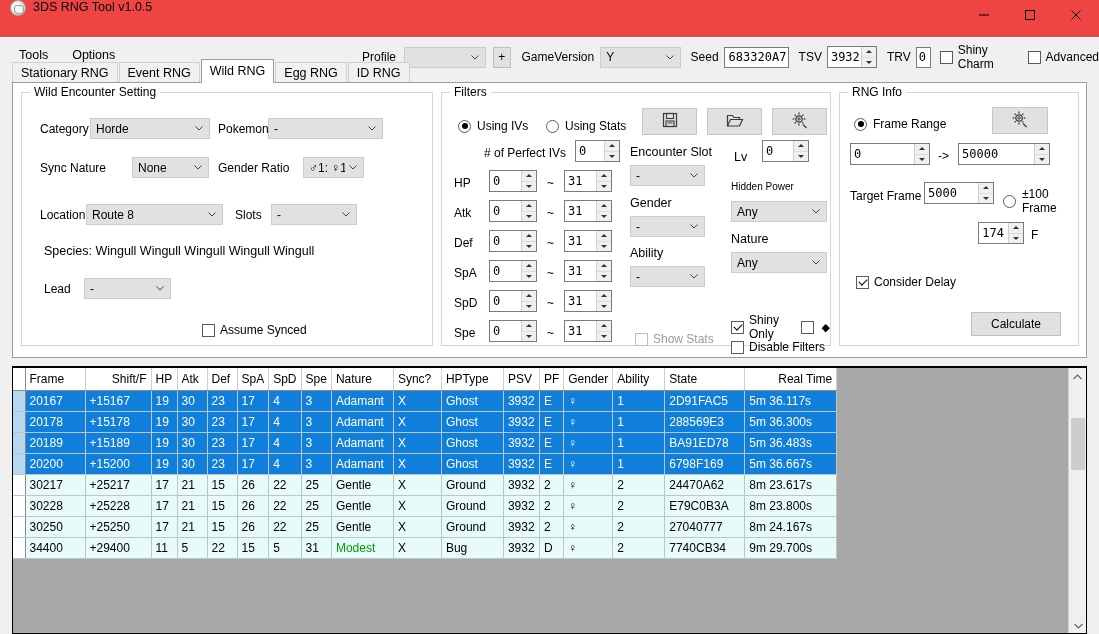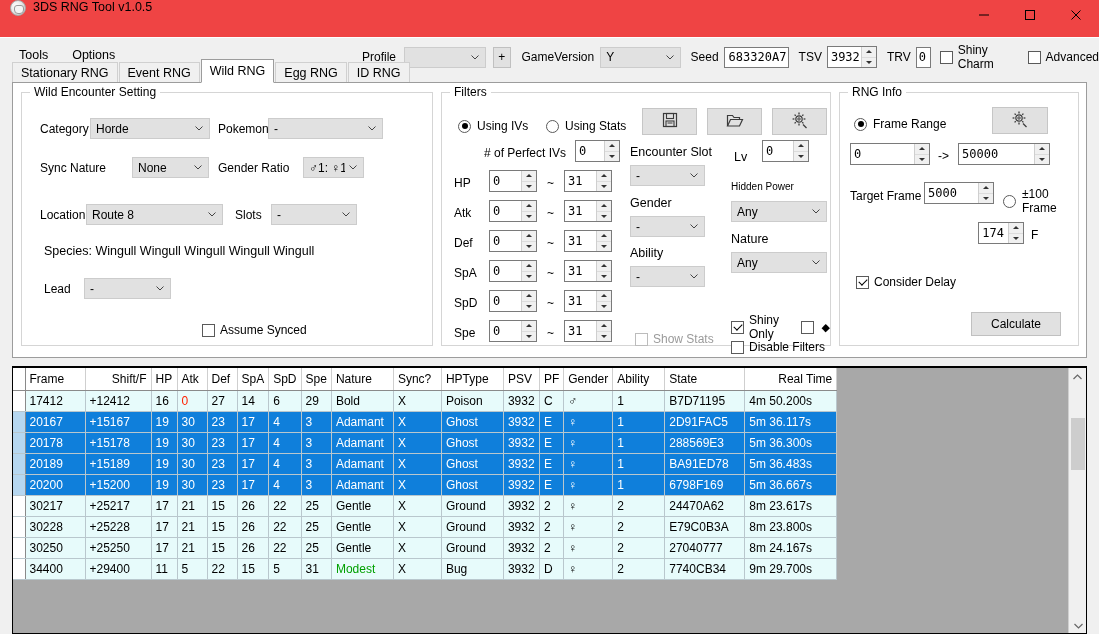--- a/index.html
+++ b/index.html
@@ -765,40 +765,20 @@
           <th>HPType</th>
           <th>PSV</th>
           <th>PF</th>
           <th>Gender</th>
           <th>Ability</th>
           <th>State</th>
           <th style="text-align: right;">Real Time</th>
         </tr>
     </thead>
     <tbody>
-        <tr class="alt">
-          <td class="rowhdr"></td>
-          <td>17412</td>
-          <td class="rt">+12412</td>
-          <td>16</td>
-          <td class="num-red">0</td>
-          <td>27</td>
-          <td>14</td>
-          <td>6</td>
-          <td>29</td>
-          <td>Bold</td>
-          <td>X</td>
-          <td>Poison</td>
-          <td>3932</td>
-          <td>C</td>
-          <td class="genderglyph">♂</td>
-          <td>1</td>
-          <td>B7D71195</td>
-          <td class="rt">4m 50.200s</td>
-        </tr>
         <tr class="sel">
           <td class="rowhdr"></td>
           <td>20167</td>
           <td class="rt">+15167</td>
           <td>19</td>
           <td class="num-bold">30</td>
           <td>23</td>
           <td>17</td>
           <td>4</td>
           <td>3</td>

